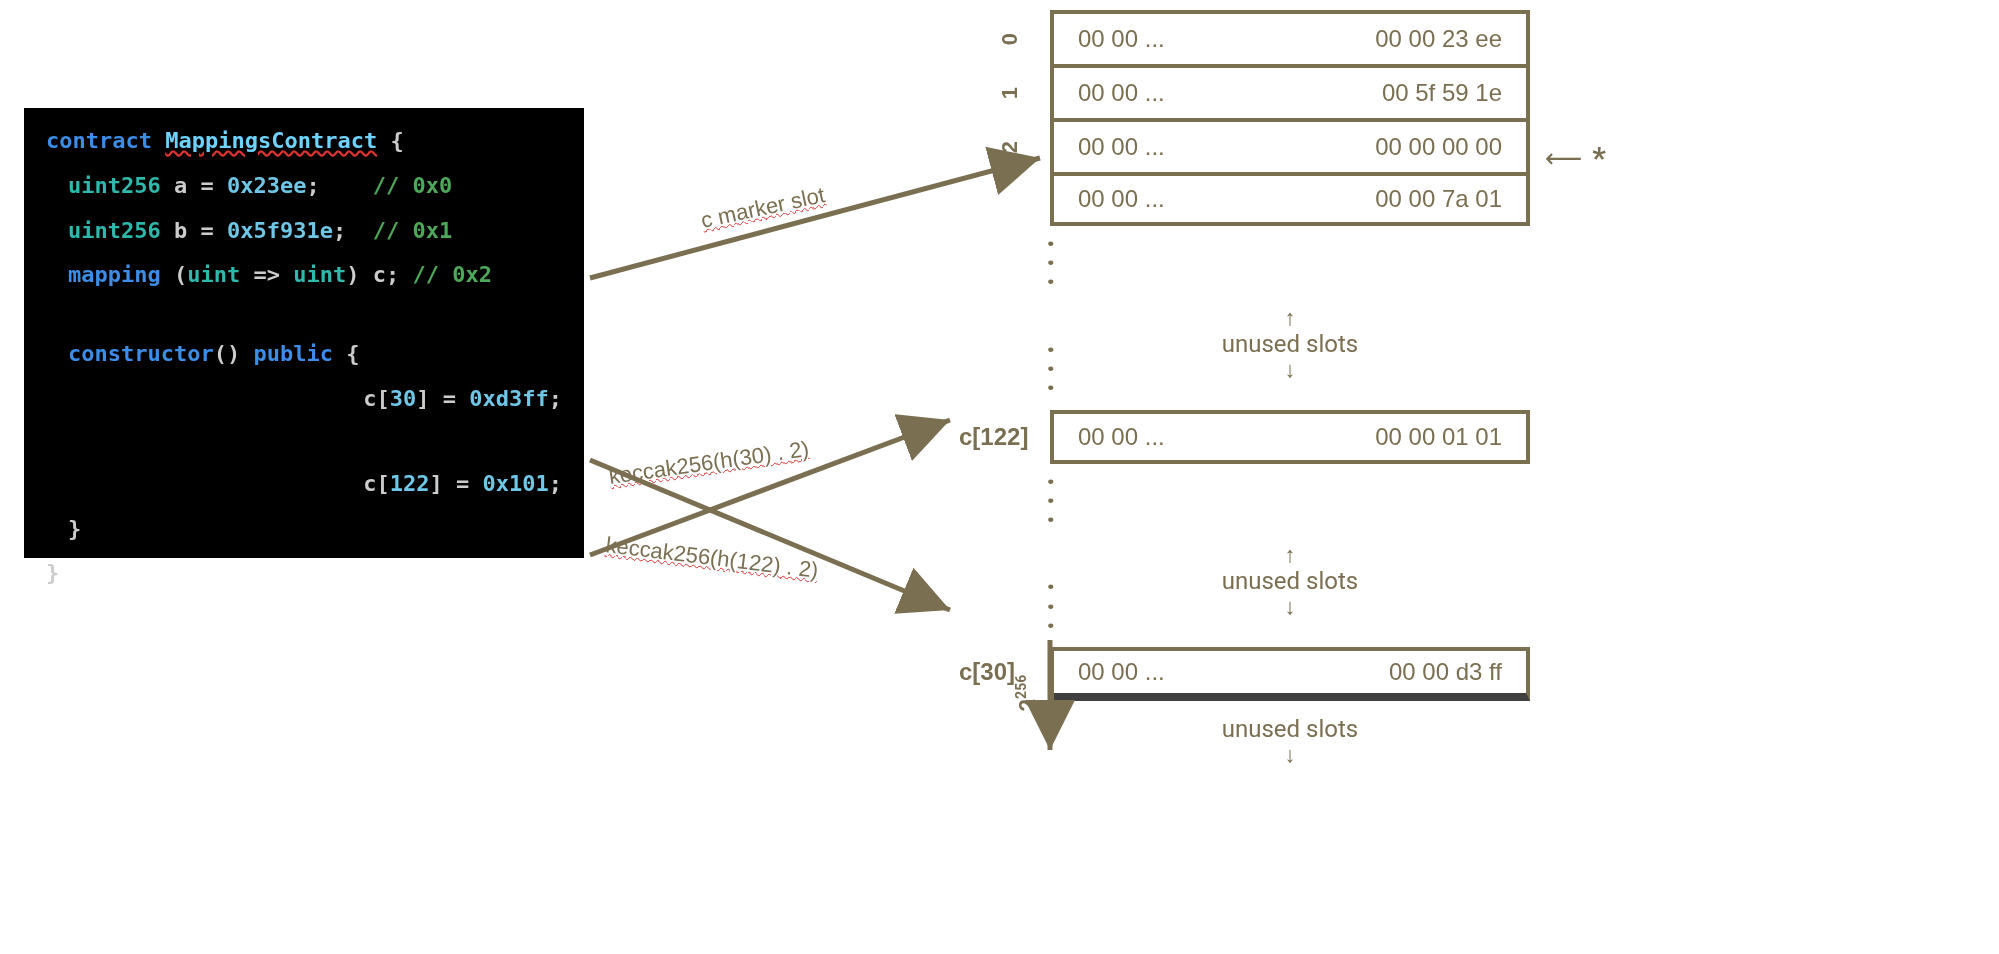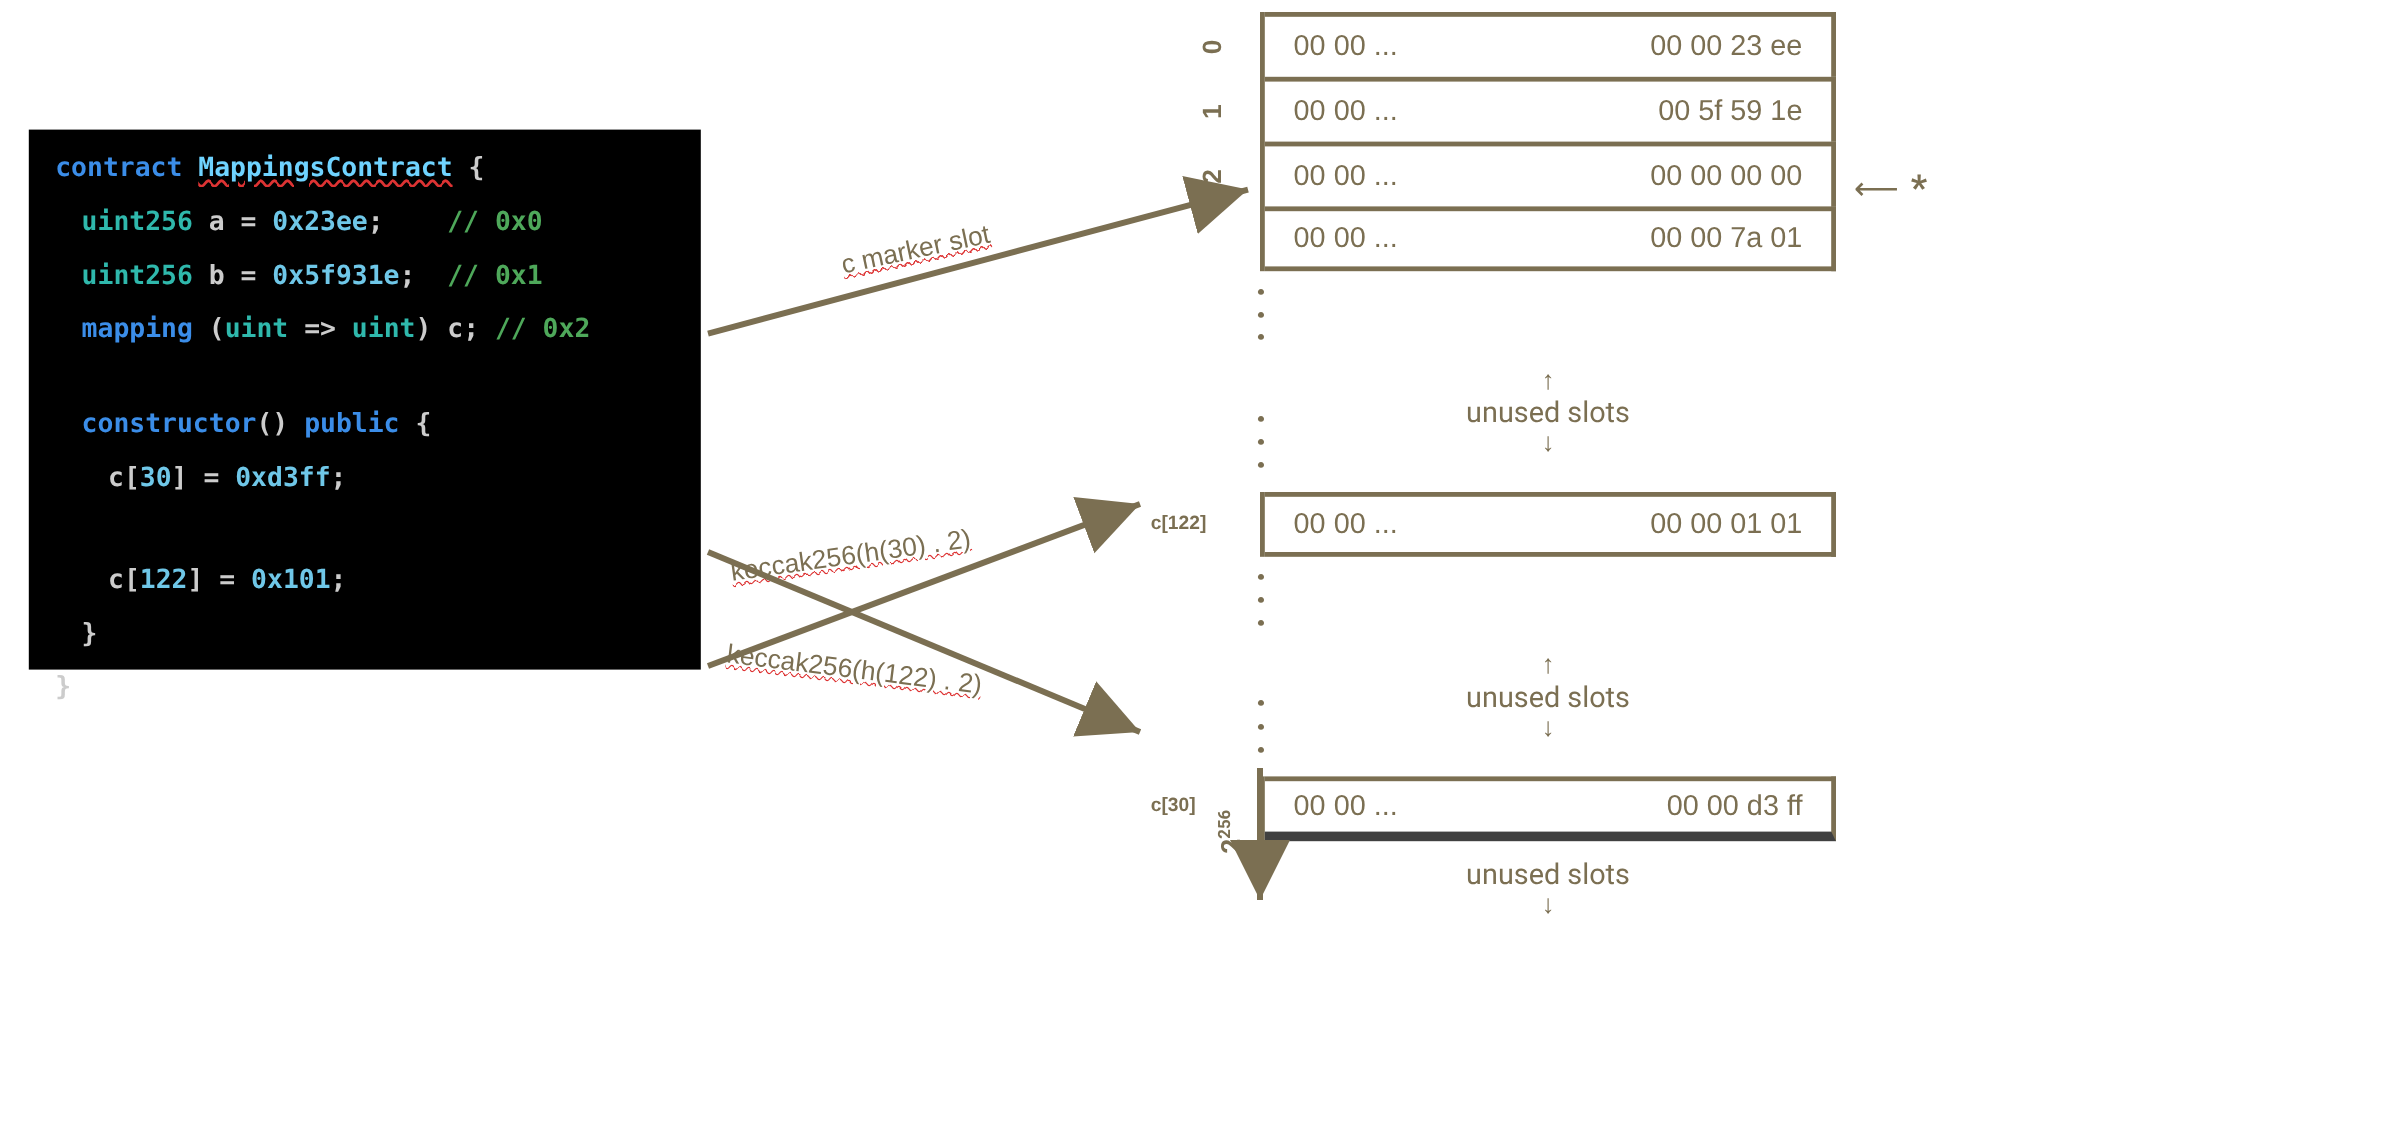--- a/index.html
+++ b/index.html
@@ -26,21 +26,21 @@
     color: #ccc;
   }
   .code-line { margin-bottom: 14px; white-space: pre; }
   .kw-blue { color: #3b8de8; }
   .kw-teal { color: #2fb8ac; }
   .ident-underline { color: #6fd3ff; text-decoration: underline wavy #d33; }
   .num { color: #6fc7e8; }
   .punc { color: #ccc; }
   .comment { color: #4ea85a; }
   .sp1 { padding-left: 22px; }
-  .sp2 { padding-left: 44px; }
+  .sp2 { padding-left: 44px; text-align: right; }
 
   .storage-area {
     position: absolute;
     left: 1050px;
     top: 10px;
     width: 480px;
   }
   .slot-table {
     border-left: 4px solid #7b6f52;
     position: relative;
@@ -65,21 +65,21 @@
     color: #7b6f52;
     font-size: 22px;
     transform: rotate(-90deg);
     white-space: nowrap;
   }
   .slot-label-wide {
     position: absolute;
     left: -95px;
     font-weight: bold;
     color: #7b6f52;
-    font-size: 16px;
+    font-size: 24px;
     white-space: nowrap;
   }
   .vdots {
     font-size: 32px;
     color: #7b6f52;
     font-weight: bold;
     letter-spacing: 0;
     line-height: 0.6;
     padding: 8px 0 8px 0;
     margin-left: -4px;

